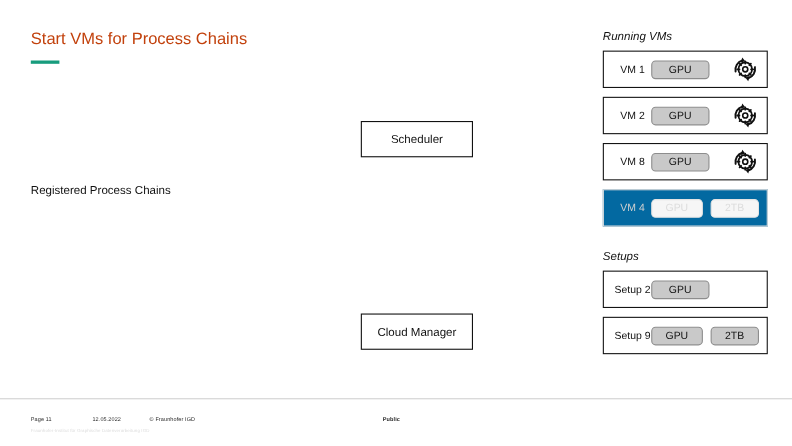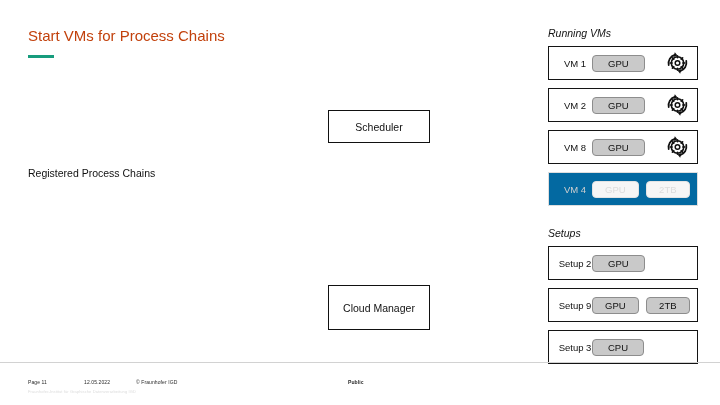--- a/index.html
+++ b/index.html
@@ -76,21 +76,21 @@
   .box-scheduler {
     left: 328px;
     top: 110px;
     width: 102px;
     height: 33px;
   }
   .box-cloud-manager {
     left: 328px;
     top: 285px;
     width: 102px;
-    height: 45px;
+    height: 33px;
   }
 
   
   .panel {
     position: absolute;
     left: 548px;
     width: 150px;
   }
   .panel-running { top: 27px; }
   .panel-setups  { top: 227px; }
@@ -317,24 +317,20 @@
       <span class="card-label">Setup 2</span>
       <span class="badge">GPU</span>
     </div>
 
     <div class="card">
       <span class="card-label">Setup 9</span>
       <span class="badge">GPU</span>
       <span class="badge">2TB</span>
     </div>
 
-    <div class="card">
-      <span class="card-label">Setup 3</span>
-      <span class="badge">CPU</span>
-    </div>
   </div>
 
   <div class="footer-rule"></div>
   <div class="footer">
     <div class="footer-meta f-page">Page 11</div>
     <div class="footer-meta f-date">12.05.2022</div>
     <div class="footer-meta f-copy">© Fraunhofer IGD</div>
     <div class="footer-meta f-class">Public</div>
     <div class="footer-fine">Fraunhofer-Institut für Graphische Datenverarbeitung IGD</div>
 

